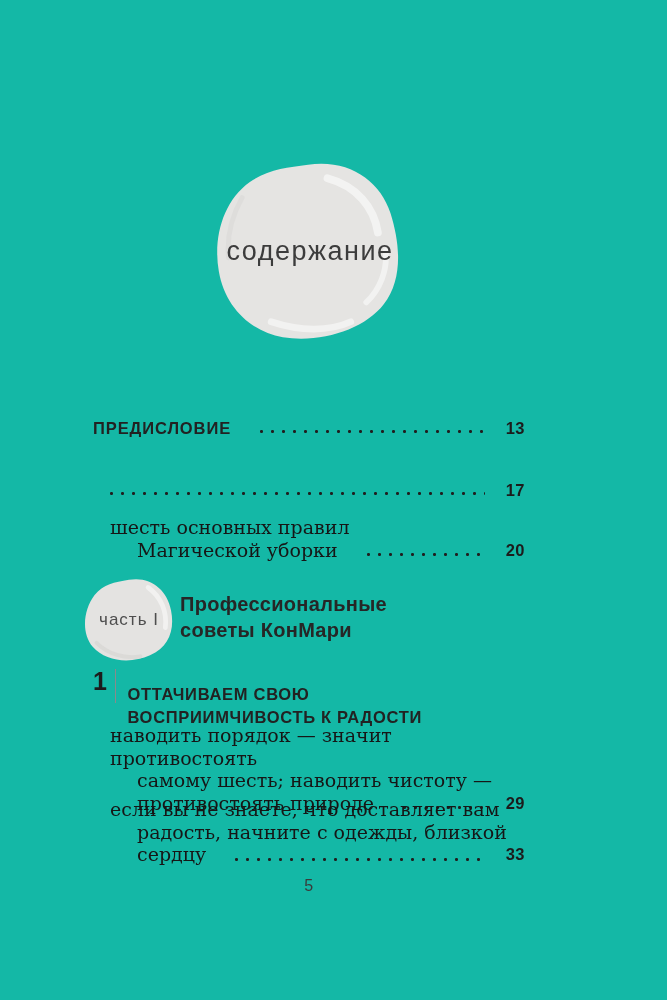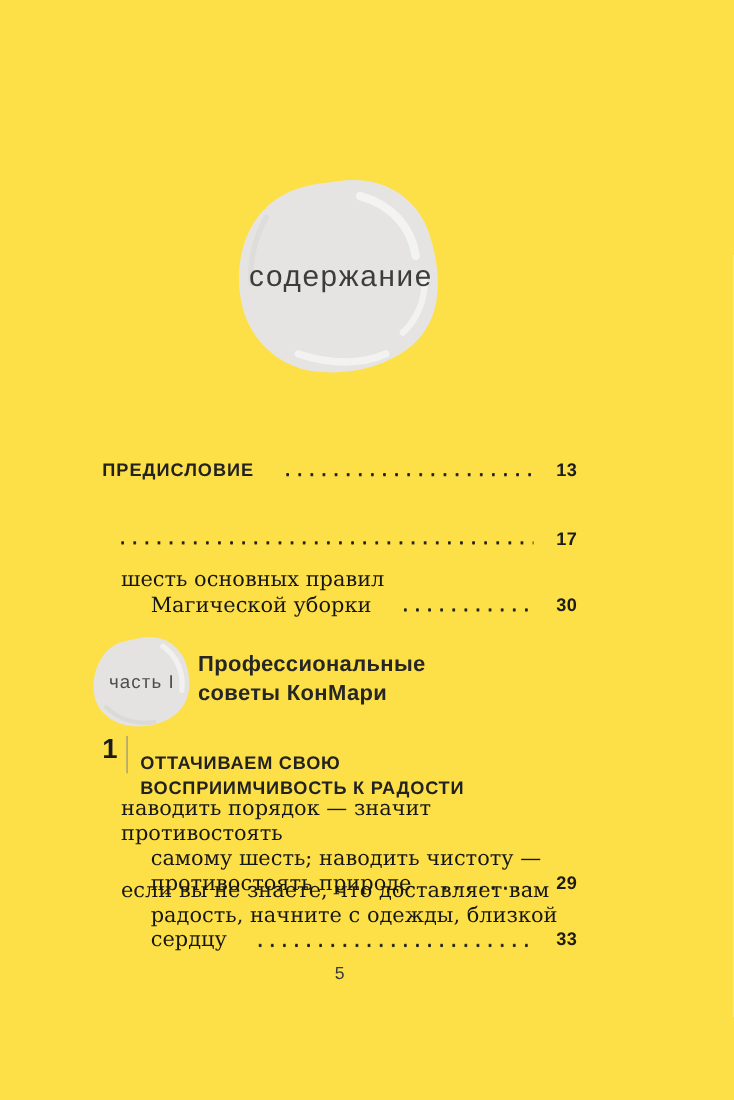--- a/index.html
+++ b/index.html
@@ -11,21 +11,21 @@
     width: 667px;
     height: 1000px;
     position: relative;
     overflow: hidden;
     font-family: "Liberation Sans", sans-serif;
     color: #1c1c1c;
   }
   .sheet {
     position: absolute;
     inset: 0;
-    background: #fde047;
+    background: #14b8a6;
   }
 
   
   .title-blob {
     position: absolute;
     left: 213px;
     top: 158px;
     width: 194px;
     height: 184px;
     display: flex;
@@ -216,21 +216,21 @@
     <div class="row sans dotrow e-intro">
       <span class="leader"></span>
       <span class="num">17</span>
     </div>
 
     <div class="block serif e-rules">
       <div class="line">шесть основных правил</div>
       <div class="line cont dotrow">
         <span class="txt">Магической уборки</span>
         <span class="leader"></span>
-        <span class="num">30</span>
+        <span class="num">20</span>
       </div>
     </div>
 
     <div class="part">
       <div class="part-blob">
         <svg viewBox="0 0 100 90" aria-hidden="true">
           <path d="M50,4 C72,0 90,14 94,36 C98,56 92,74 72,83 C52,92 26,90 12,74 C0,60 2,36 14,20 C24,8 34,7 50,4 Z" fill="#e4e3e1"></path>
           <path d="M70,12 C84,22 90,38 88,54" fill="none" stroke="#ffffff" stroke-width="5" stroke-linecap="round" opacity="0.5"></path>
           <path d="M16,70 C28,82 46,87 62,84" fill="none" stroke="#d8d7d5" stroke-width="4" stroke-linecap="round" opacity="0.8"></path>
         </svg>

